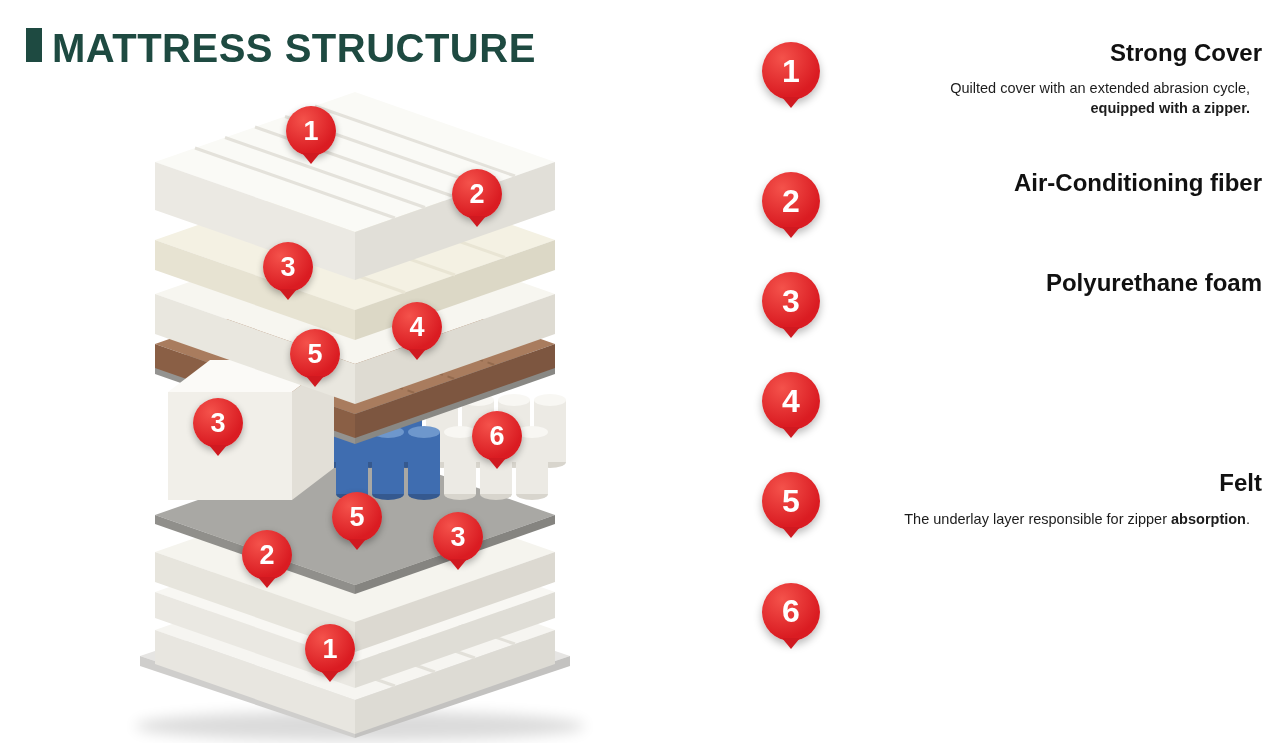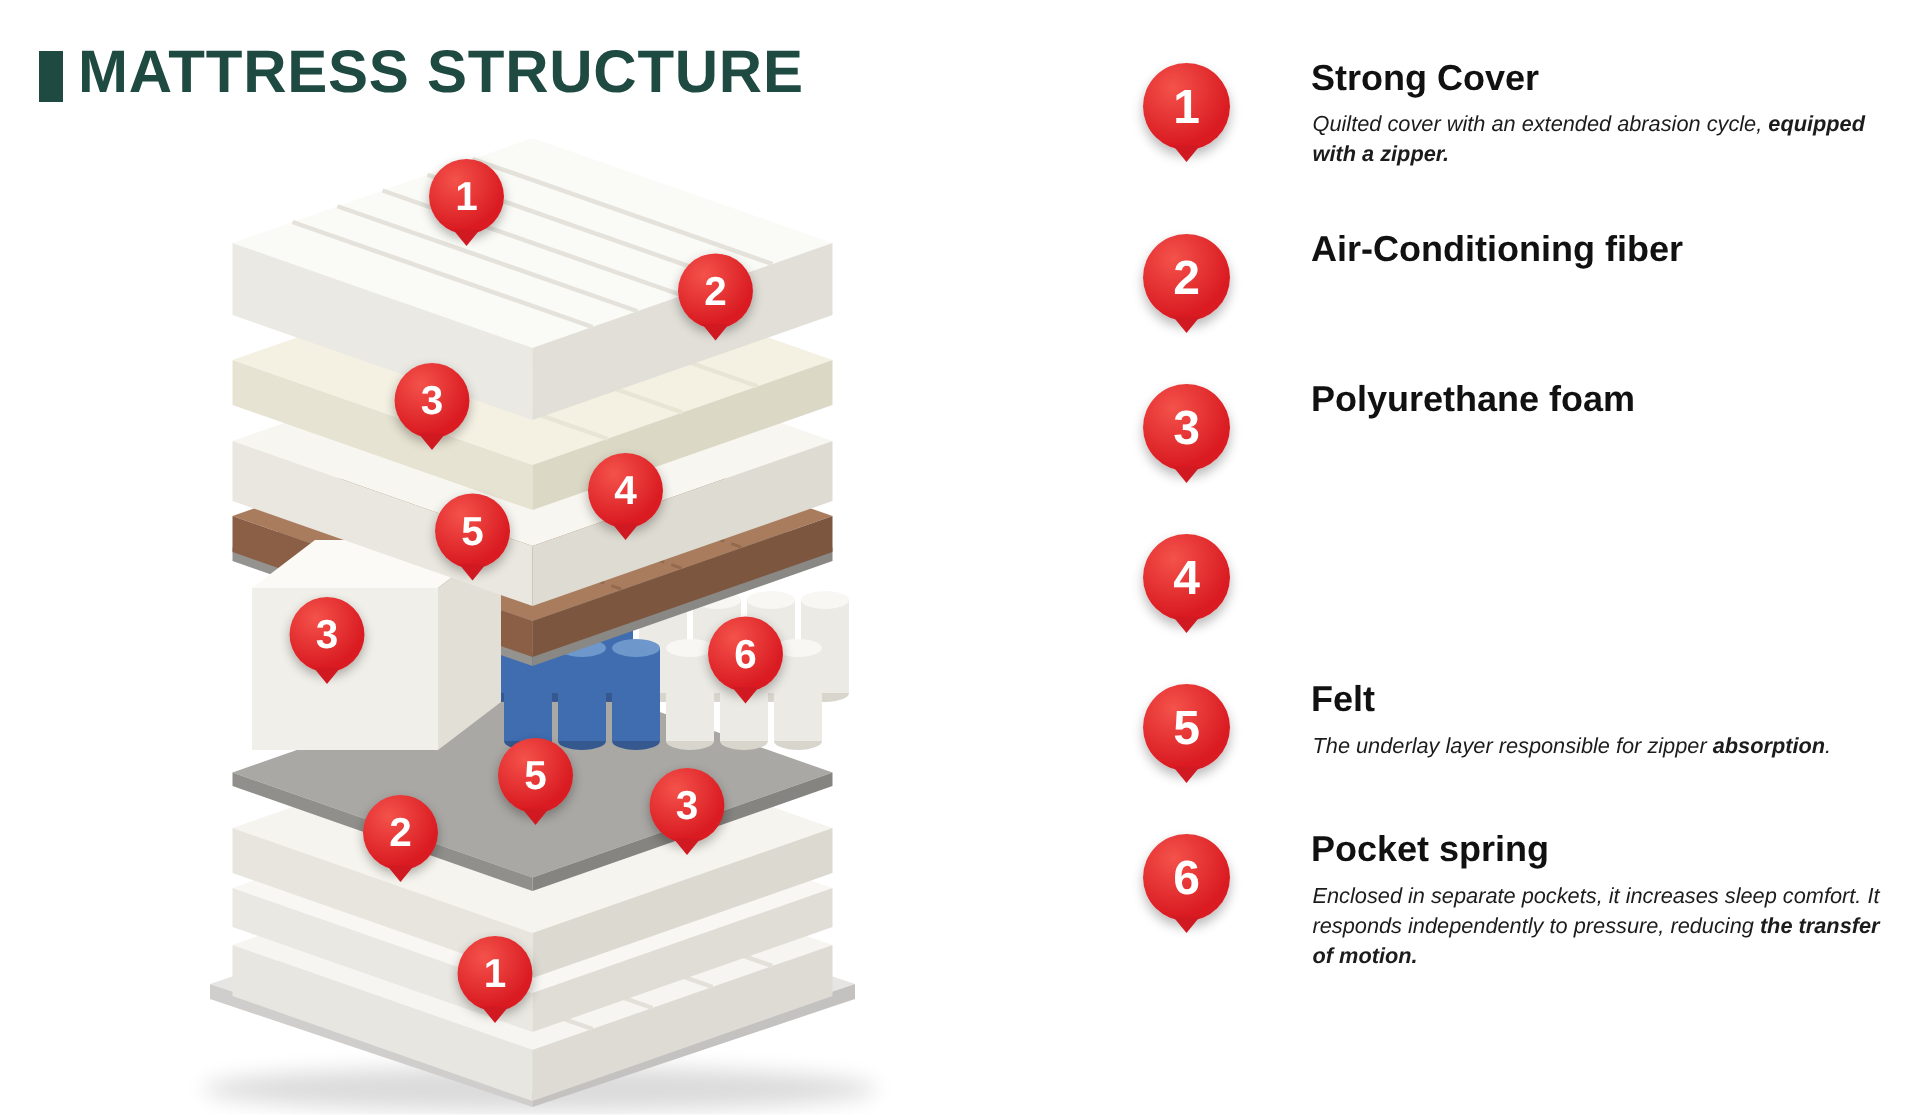--- a/index.html
+++ b/index.html
@@ -8,21 +8,21 @@
     width: 1280px; height: 743px; overflow: hidden;
     background: #ffffff;
     font-family: "Liberation Sans", sans-serif;
     position: relative;
   }
   .page { position: absolute; inset: 0; }
 
   
   .header {
     position: absolute; top: 28px; left: 26px;
-    display: flex; align-items: flex-end; gap: 10px; z-index: 10;
+    display: flex; align-items: flex-start; gap: 10px; z-index: 10;
   }
   .title-bullet {
     width: 16px; height: 34px; background: var(--green, #1e4a41);
     display: inline-block;
   }
   .page-title {
     margin: 0; font-size: 40px; font-weight: 700; letter-spacing: 0.5px;
     color: var(--green, #1e4a41); line-height: 1;
   }
 
@@ -55,27 +55,27 @@
   .legend {
     position: absolute; left: 762px; top: 40px; width: 500px;
     display: flex; flex-direction: column; gap: 40px;
   }
   .legend-item { display: flex; align-items: flex-start; }
   .legend-marker {
     flex: 0 0 auto; width: 58px; height: 58px; font-size: 32px;
     box-shadow: 0 4px 8px rgba(0,0,0,.28);
     margin-top: 2px;
   }
-  .legend-text { margin-left: 54px; width: 392px; }
+  .legend-text { margin-left: 54px; width: 392px; text-align: right; }
   .legend-title {
     margin: 0 0 7px 0; font-size: 24px; font-weight: 700; color: #111111;
     line-height: 1.1;
   }
   .legend-desc {
-    margin: 1px; font-size: 14.5px; line-height: 1.38; color: #1c1c1c; font-style: italic;
+    margin: 12px; font-size: 14.5px; line-height: 1.38; color: #1c1c1c;
   }
   .legend-desc b { font-weight: 700; }
 </style>
 </head>
 <body>
 
 <div class="page">
 
   <div class="header">
     <span class="title-bullet"></span>
@@ -257,20 +257,16 @@
     <div class="legend-item">
       <div class="marker legend-marker">5</div>
       <div class="legend-text">
         <h3 class="legend-title">Felt</h3>
         <p class="legend-desc"><span>The underlay layer responsible for zipper </span><b>absorption</b><span>.</span></p>
       </div>
     </div>
 
     <div class="legend-item">
       <div class="marker legend-marker">6</div>
-      <div class="legend-text">
-        <h3 class="legend-title">Pocket spring</h3>
-        <p class="legend-desc"><span>Enclosed in separate pockets, it increases sleep comfort. It responds independently to pressure, reducing </span><b>the transfer of motion.</b><span></span></p>
-      </div>
     </div>
 
   </div>
 </div>
 
 </body></html>

